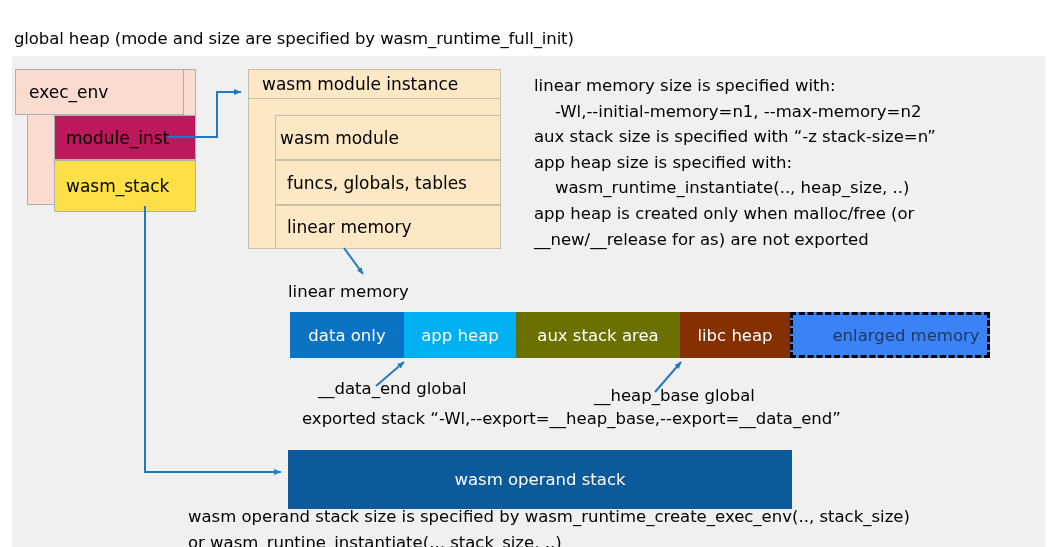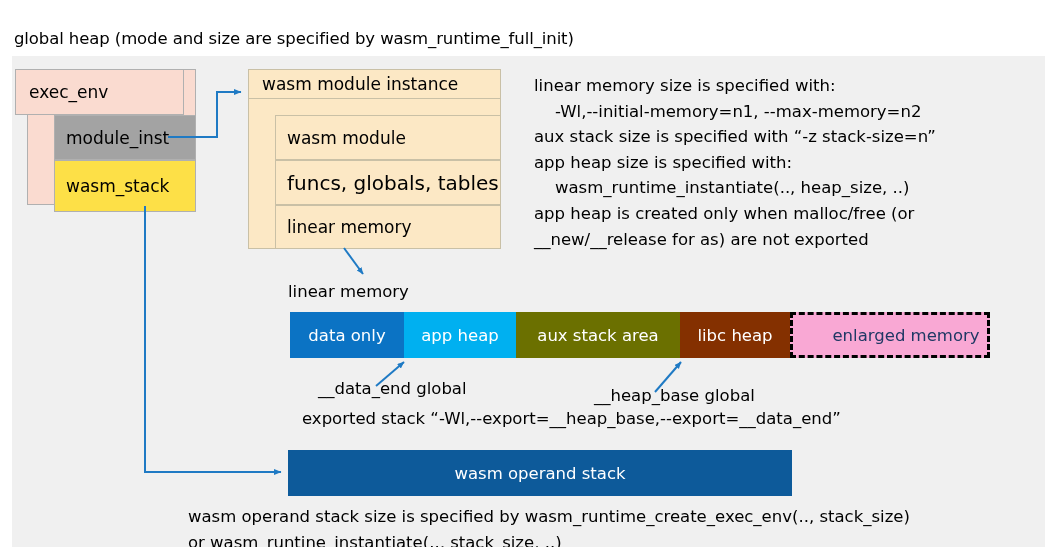--- a/index.html
+++ b/index.html
@@ -50,21 +50,21 @@
     left:15px;top:45px;width:169px;height:46px;
     border:1px solid #b0b0b0;
     background:#fadbd0;
     box-sizing:border-box;
     padding-left:13px;
     font-size:17px;
   }
   #module-inst-cell{
     left:54px;top:91px;width:142px;height:45px;
     border:1px solid #b0b0b0;
-    background:#a3a3a3;
+    background:#be185d;
     box-sizing:border-box;
     padding-left:11px;
     font-size:17px;
   }
   #wasm-stack-cell{
     left:54px;top:136px;width:142px;height:52px;
     border:1px solid #b0b0b0;
     background:#fde047;
     box-sizing:border-box;
     padding-left:11px;
@@ -82,26 +82,26 @@
     left:248px;top:45px;width:253px;height:30px;
     border:1px solid #c9c0a6;
     background:#fce8c5;
     box-sizing:border-box;
     padding-left:13px;
     font-size:17px;
   }
   #wasm-module-cell{
     left:275px;top:91px;width:226px;height:45px;
     border:1px solid #c9c0a6;background:#fce8c5;
-    box-sizing:border-box;padding-left:11px;font-size:17px;
+    box-sizing:border-box;padding-left:4px;font-size:17px;
   }
   #funcs-cell{
     left:275px;top:136px;width:226px;height:45px;
     border:1px solid #c9c0a6;background:#fce8c5;
-    box-sizing:border-box;padding-left:11px;font-size:20px;
+    box-sizing:border-box;padding-left:11px;font-size:17px;
   }
   #linmem-cell{
     left:275px;top:181px;width:226px;height:44px;
     border:1px solid #c9c0a6;background:#fce8c5;
     box-sizing:border-box;padding-left:11px;font-size:17px;
   }
 
   
   #note-right{
     left:534px;top:49px;
@@ -124,39 +124,39 @@
   }
   .seg{
     box-sizing:border-box;
     display:flex;align-items:center;justify-content:center;
     color:#ffffff;
     font-size:16.5px;
     white-space:nowrap;
   }
   .seg.enlarged{
     color:#1f3864;
-    background:#f9a8d4;
+    background:#3b82f6;
     border:3px dashed #000000;
     padding-left:32px;
   }
 
   
   #data-end-label{
     left:318px;top:355px;font-size:16.5px;white-space:nowrap;
   }
   #heap-base-label{
     left:594px;top:362px;font-size:16.5px;white-space:nowrap;
   }
   #exported-label{
     left:302px;top:385px;font-size:16.5px;white-space:nowrap;
   }
 
   
   #opstack{
-    left:288px;top:426px;width:504px;height:46px;
+    left:288px;top:426px;width:504px;height:59px;
     background:#0d5a9a;
     display:flex;align-items:center;justify-content:center;
     color:#ffffff;font-size:16.5px;white-space:nowrap;
   }
 
   
   #note-bottom{
     left:188px;top:480px;
     font-size:16.5px;line-height:26px;white-space:pre;
   }

